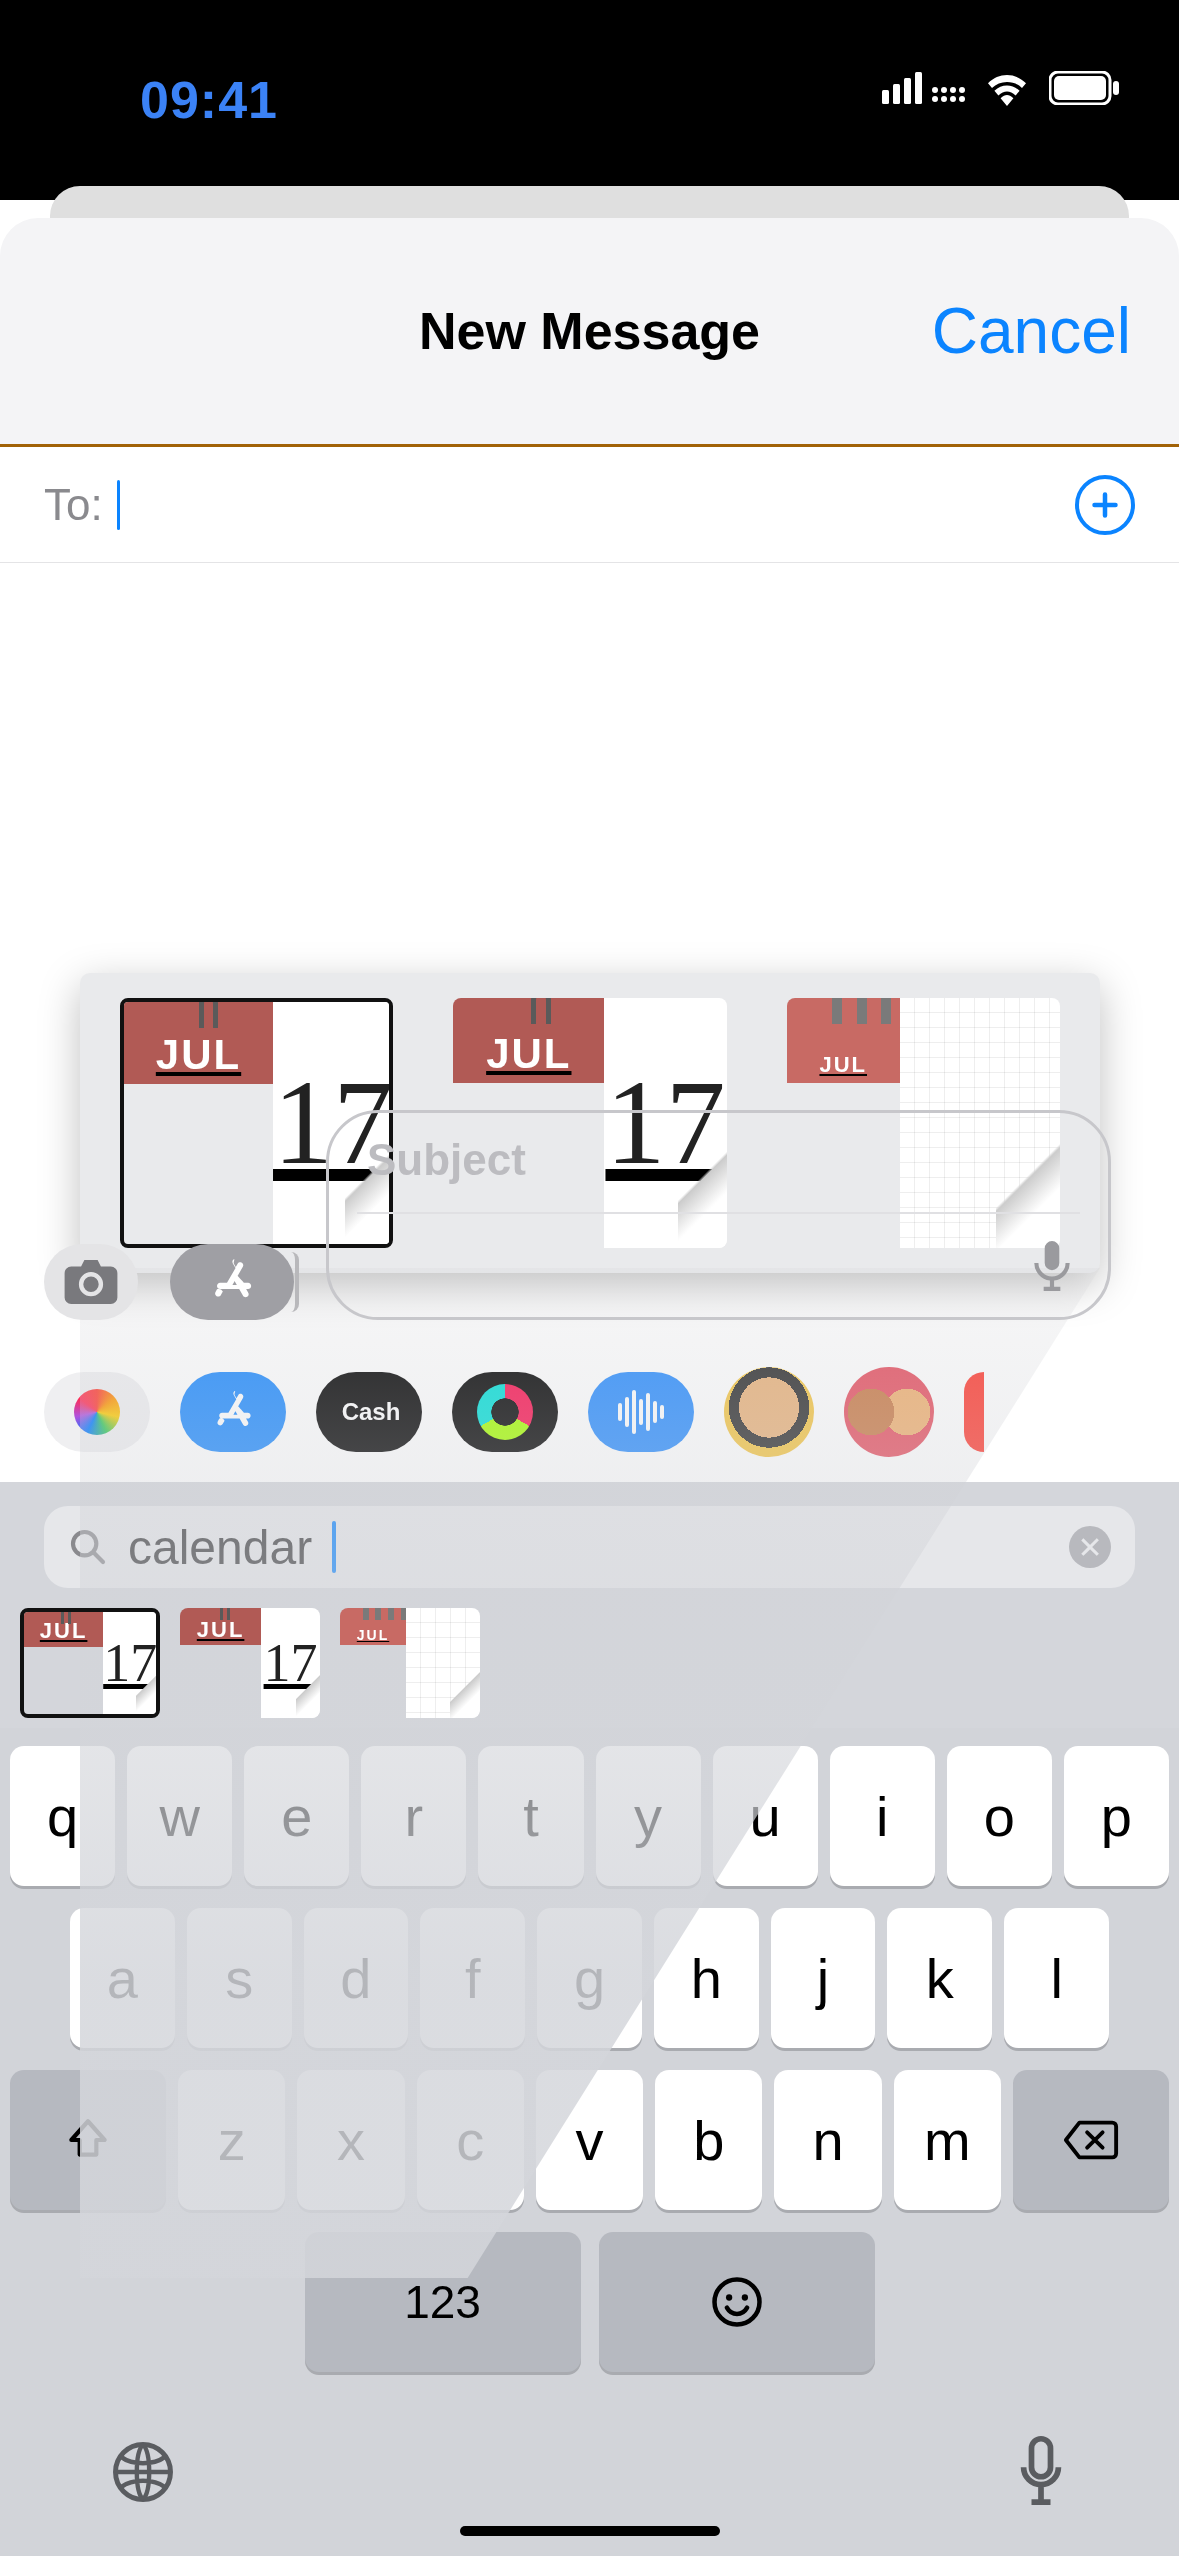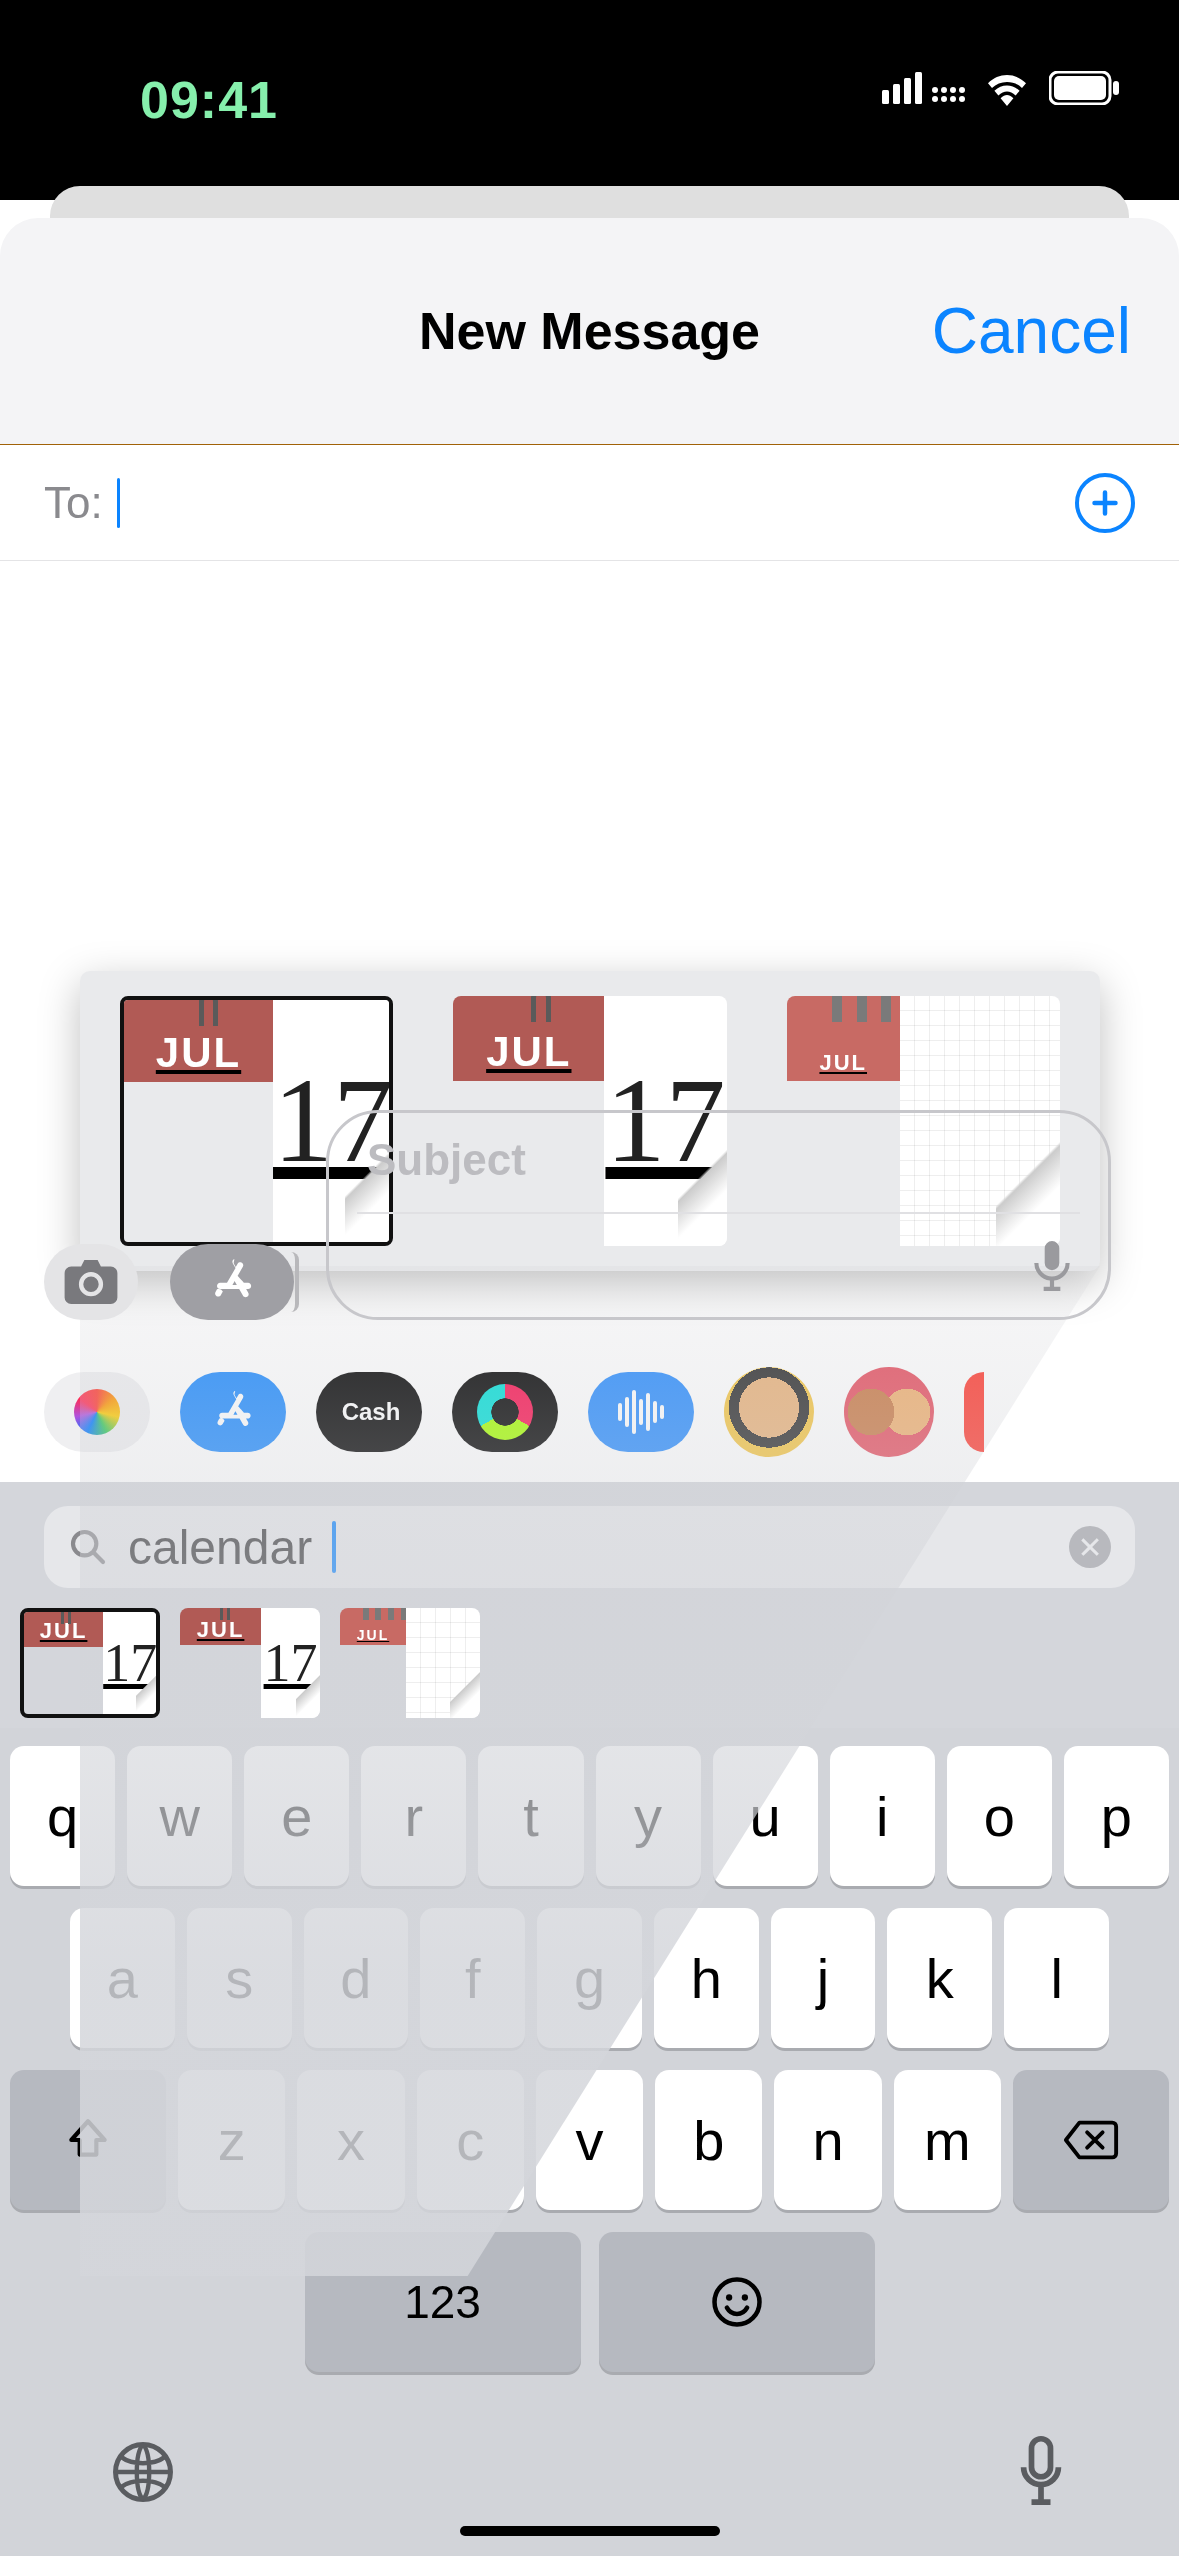--- a/index.html
+++ b/index.html
@@ -1,38 +1,38 @@
 <!DOCTYPE html>
 <html><head>
 <meta charset="utf-8">
 <style>
   * { margin: 0; padding: 0; box-sizing: border-box; -webkit-font-smoothing: antialiased; }
   html, body { width: 1179px; height: 2556px; font-family: -apple-system, "SF Pro", "Helvetica Neue", Arial, sans-serif; background:#fff; overflow:hidden; }
 
   
-  .statusbar{background:#000;color:#86efac;height:200px;position:relative;}
+  .statusbar{background:#000;color:#3b82f6;height:200px;position:relative;}
   .sb-time{position:absolute;left:140px;top:70px;font-size:52px;font-weight:600;letter-spacing:1px;}
   .sb-right{position:absolute;right:60px;top:70px;display:flex;align-items:center;gap:18px;}
   .sb-cell{display:flex;align-items:flex-end;gap:4px;}
   .sb-cell i{width:7px;background:#fff;border-radius:1.5px;display:block;}
   .sb-cell i:nth-child(1){height:14px;} .sb-cell i:nth-child(2){height:20px;}
   .sb-cell i:nth-child(3){height:26px;} .sb-cell i:nth-child(4){height:32px;}
   .sb-cell .dots{display:grid;grid-template-columns:repeat(4,6px);grid-template-rows:repeat(2,6px);gap:3px;margin-left:6px;margin-bottom:2px;}
   .sb-cell .dots span{width:6px;height:6px;border-radius:50%;background:#fff;}
   .sb-wifi svg,.sb-bat svg{display:block;}
 
   
   .stack-bg{position:absolute;top:186px;left:50px;right:50px;height:50px;background:#dfdfdf;border-radius:30px 30px 0 0;}
   .sheet{position:absolute;top:218px;left:0;right:0;bottom:0;background:#f4f4f6;border-radius:38px 38px 0 0;display:flex;flex-direction:column;}
   .sheet-header{height:226px;display:flex;align-items:center;justify-content:center;position:relative;}
   .sheet-title{font-size:52px;font-weight:700;color:#000;}
   .cancel{position:absolute;right:48px;top:50%;transform:translateY(-50%);font-size:64px;color:#0b84ff;}
 
   
-  .fields{background:#fff;border-top:1px solid #a16207;}
+  .fields{background:#fff;border-top:3px solid #a16207;}
   .to-row{display:flex;align-items:center;height:116px;padding:0 44px;border-bottom:1px solid #e4e4e6;}
   .to-label{font-size:44px;color:#8a8a8e;}
   .to-cursor{width:3px;height:50px;background:#0b84ff;margin-left:14px;border-radius:2px;}
   .to-spacer{flex:1;}
   .add-btn{width:60px;height:60px;border:4px solid #0b84ff;border-radius:50%;display:flex;align-items:center;justify-content:center;color:#0b84ff;font-size:48px;line-height:0;}
   .add-btn svg{display:block;}
 
   
   .body-area{flex:1;background:#fff;position:relative;}
 

